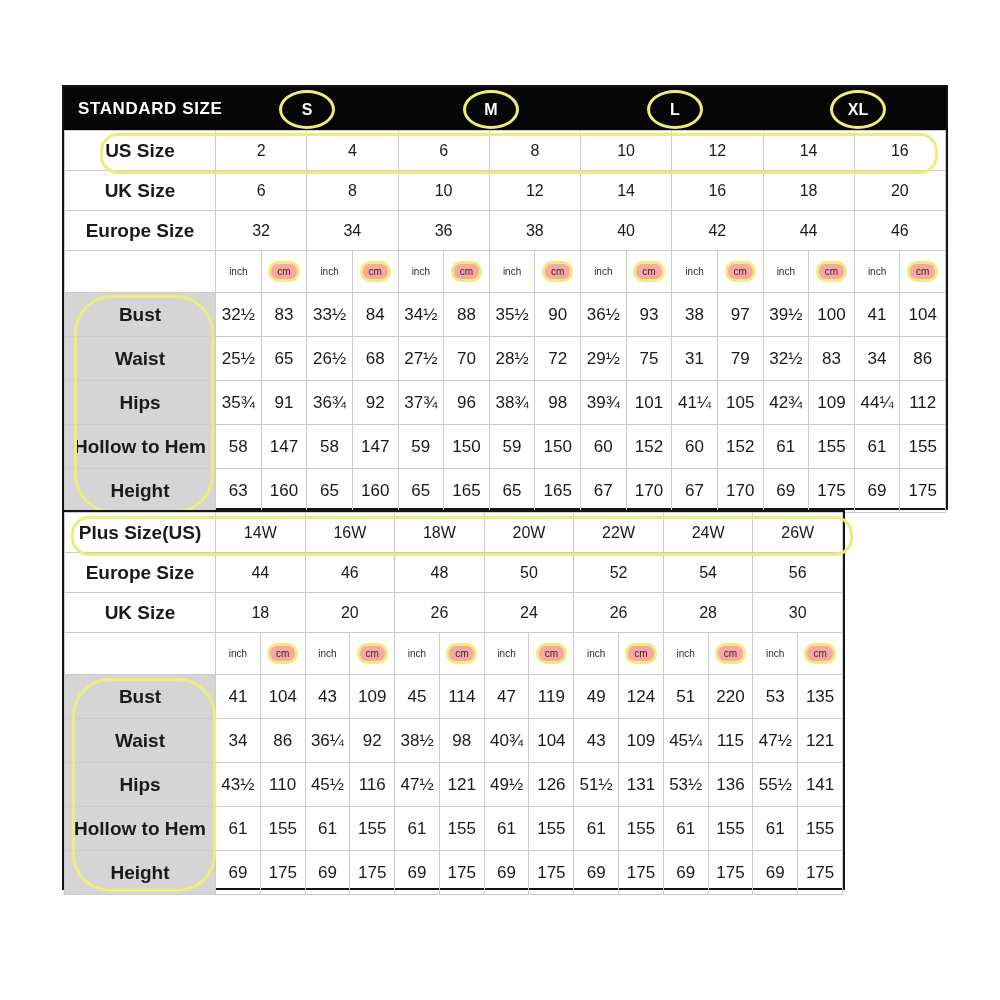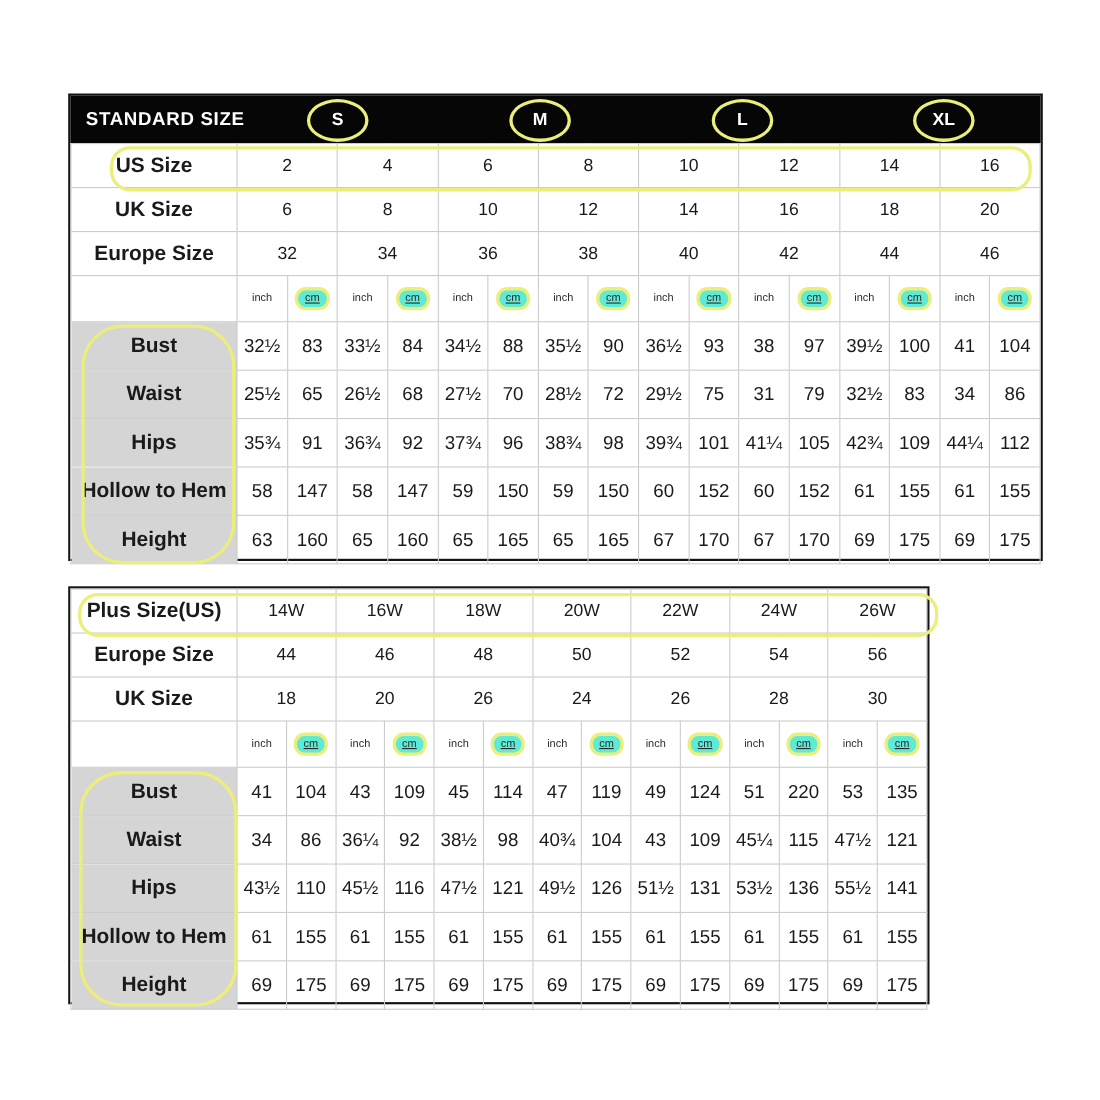--- a/index.html
+++ b/index.html
@@ -9,40 +9,40 @@
     --ink:#1a1a1a;
     --pink:#d9566b;
   }
   html,body{margin:0;padding:0;background:#fff;}
   body{width:1000px;height:1000px;position:relative;font-family:"Liberation Sans",sans-serif;color:var(--ink);}
   .page{position:absolute;inset:0;background:#fff;}
 
   
   .tblsec{position:absolute;border:2px solid #141414;box-sizing:border-box;background:#fff;}
   .tblsec.std{left:62px;top:85px;width:886px;height:425px;}
-  .tblsec.plus{left:62px;top:533px;width:783px;height:380px;}
+  .tblsec.plus{left:62px;top:510px;width:783px;height:380px;}
 
   
   .hdrbar{position:relative;height:43px;background:#060606;color:#fff;display:flex;align-items:center;}
   .hdr-title{font-weight:bold;font-size:17px;letter-spacing:.6px;padding-left:14px;}
   .badge{position:absolute;top:3px;width:50px;height:33px;border:3px solid var(--yel);border-radius:50%;
          color:#fff;font-weight:bold;font-size:16px;display:flex;align-items:center;justify-content:center;}
   .badge:nth-of-type(1){left:215px;}
   .badge:nth-of-type(2){left:399px;}
   .badge:nth-of-type(3){left:583px;}
   .badge:nth-of-type(4){left:766px;}
 
   table{border-collapse:collapse;table-layout:fixed;width:100%;}
   td{border:1px solid var(--grid);text-align:center;vertical-align:middle;padding:0;overflow:hidden;white-space:nowrap;}
   .r-size td{height:39px;font-size:16px;}
   .r-unit td{height:41px;font-size:10px;color:#2b2b2b;}
   .r-meas td{height:43px;font-size:17px;}
   td.lbl{font-weight:bold;font-size:19px;}
   td.gray{background:var(--gray);text-align:center;}
-  .unit-cm{display:inline-block;border:3px solid var(--yel);border-radius:10px;padding:2px 6px;background:#5eead4;text-decoration:underline;}
+  .unit-cm{display:inline-block;border:3px solid var(--yel);border-radius:10px;padding:2px 6px;background:#fca5a5;}
   .unit-in{display:inline-block;padding:2px 0;}
 
   
   .hl{position:absolute;border:3px solid var(--yel);border-radius:18px;pointer-events:none;background:transparent;}
   .hl-usrow{left:36px;top:46px;width:832px;height:35px;}
   .hl-lbl1{left:10px;top:208px;width:134px;height:212px;border-radius:38px;}
   .hl-plusrow{left:7px;top:4px;width:776px;height:34px;}
   .hl-lbl2{left:8px;top:166px;width:138px;height:208px;border-radius:38px;}
 
   

